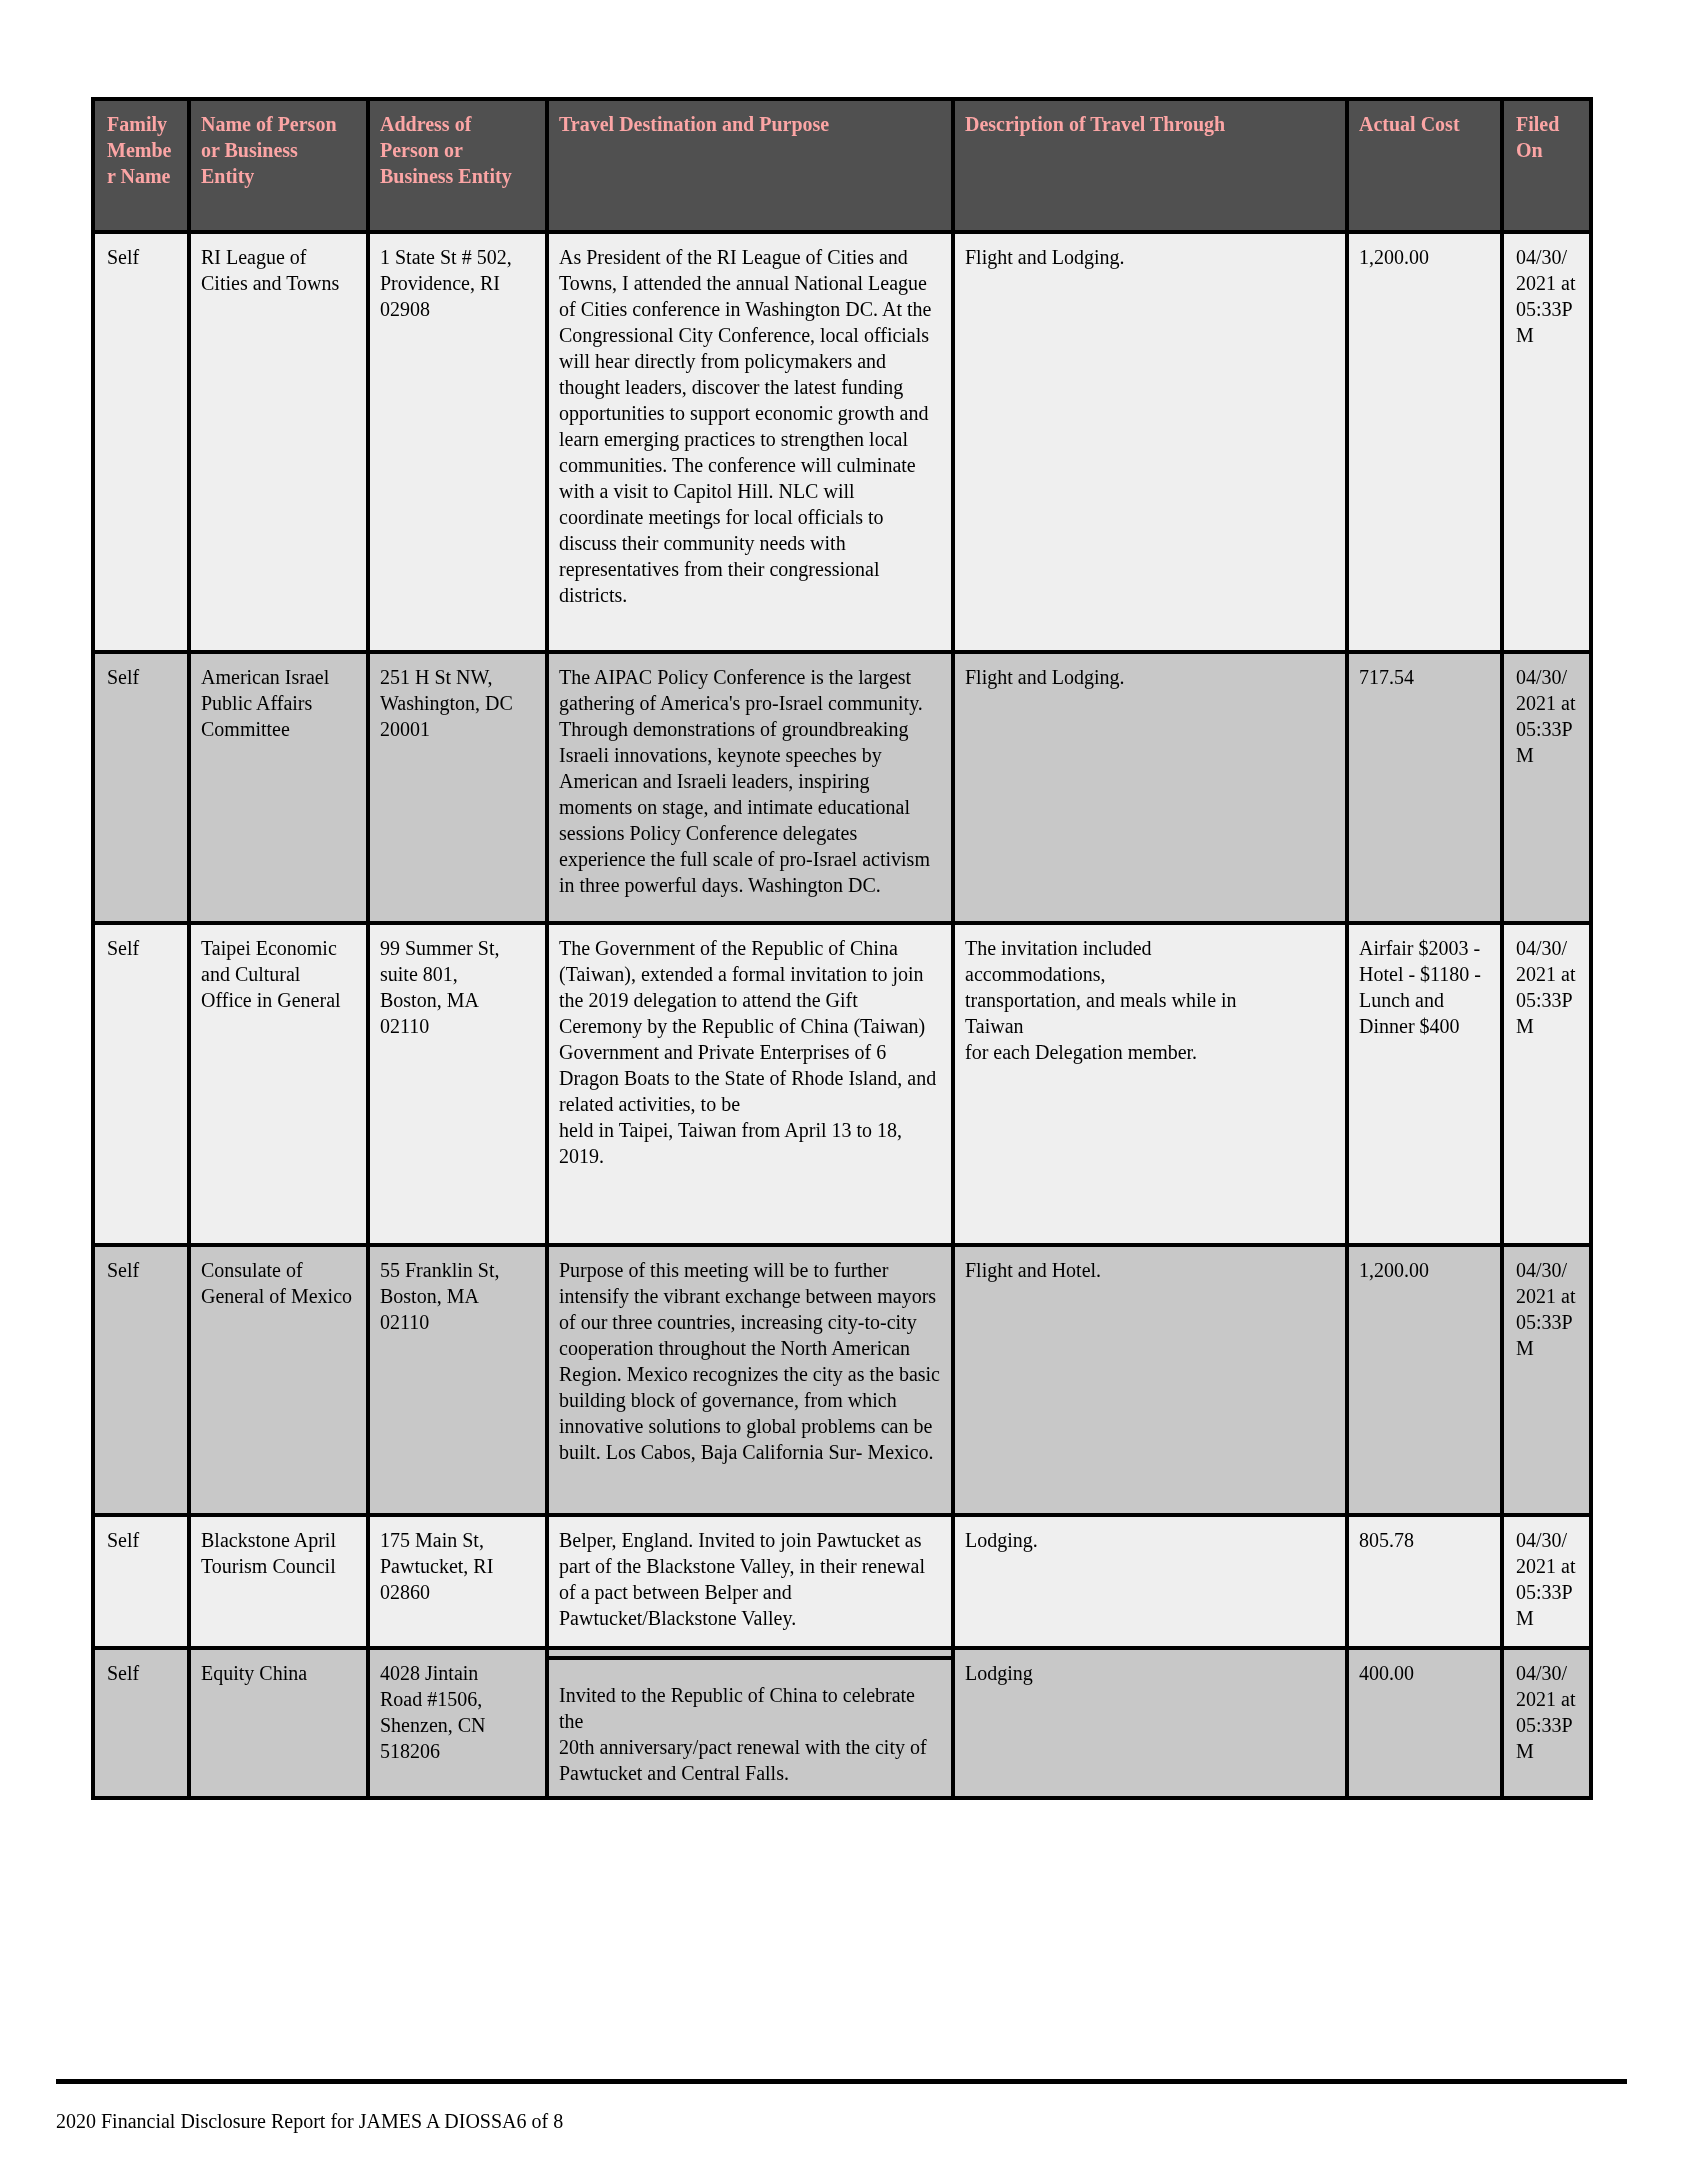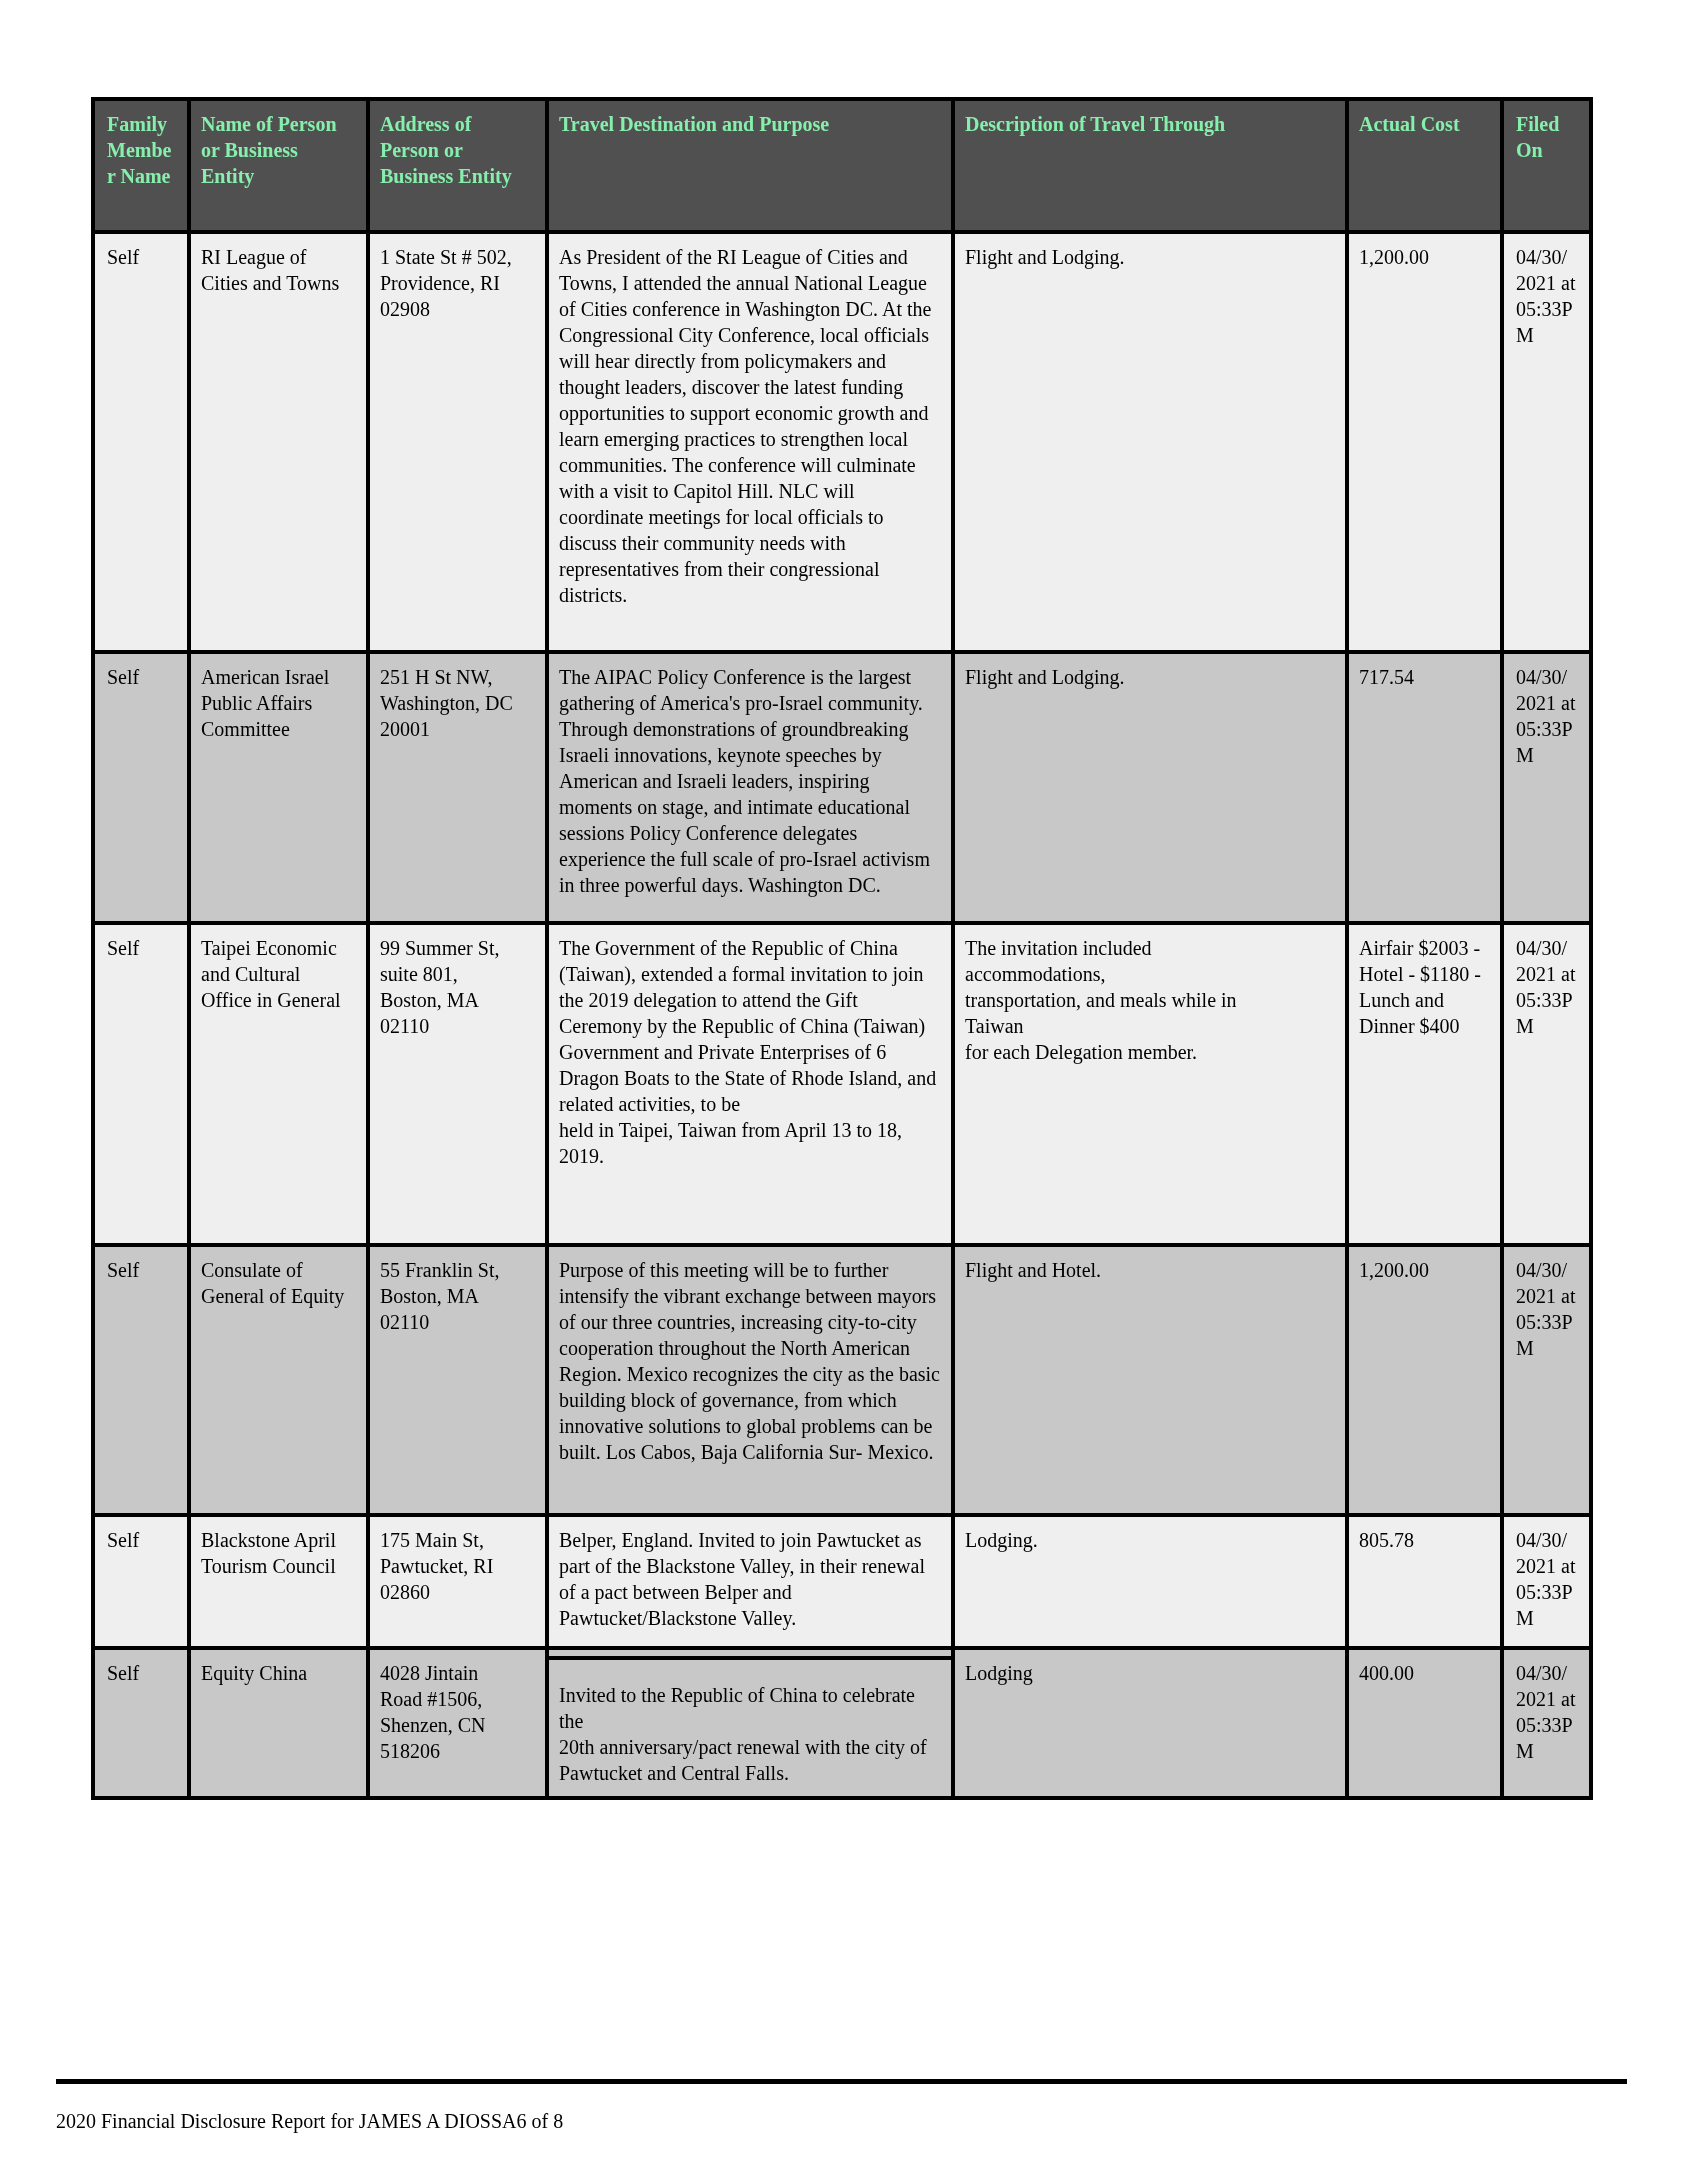--- a/index.html
+++ b/index.html
@@ -23,21 +23,21 @@
     vertical-align: top;
     text-align: left;
     font-size: 20px;
     line-height: 26px;
     padding: 10px 10px;
     white-space: pre-wrap;
     overflow-wrap: break-word;
   }
   thead th {
     background: #505050;
-    color: #86efac;
+    color: #fca5a5;
     font-weight: bold;
     height: 133px;
   }
   th.c-family, td.c-family { padding-left: 12px; padding-right: 12px; overflow-wrap: anywhere; }
   th.c-filed,  td.c-filed  { padding-left: 12px; padding-right: 12px; overflow-wrap: anywhere; }
   tr.light td { background: #efefef; }
   tr.dark td  { background: #c8c8c8; }
 
   tr.r6 td.c-travel { padding-top: 6px; }
   tr.r6 .inner-rule {
@@ -125,21 +125,21 @@
         <td class="c-expenses">The invitation included
 accommodations,
 transportation, and meals while in
 Taiwan
 for each Delegation member.</td>
         <td class="c-cost">Airfair $2003 - Hotel - $1180 - Lunch and Dinner $400</td>
         <td class="c-filed">04/30/2021 at 05:33PM</td>
       </tr>
       <tr class="dark r4" style="height:270px">
         <td class="c-family">Self</td>
-        <td class="c-name">Consulate of General of Equity</td>
+        <td class="c-name">Consulate of General of Mexico</td>
         <td class="c-address">55 Franklin St,
 Boston, MA
 02110</td>
         <td class="c-travel">Purpose of this meeting will be to further intensify the vibrant exchange between mayors of our three countries, increasing city-to-city cooperation throughout the North American Region. Mexico recognizes the city as the basic building block of governance, from which innovative solutions to global problems can be built. Los Cabos, Baja California Sur- Mexico.</td>
         <td class="c-expenses">Flight and Hotel.</td>
         <td class="c-cost">1,200.00</td>
         <td class="c-filed">04/30/2021 at 05:33PM</td>
       </tr>
       <tr class="light r5" style="height:133px">
         <td class="c-family">Self</td>

